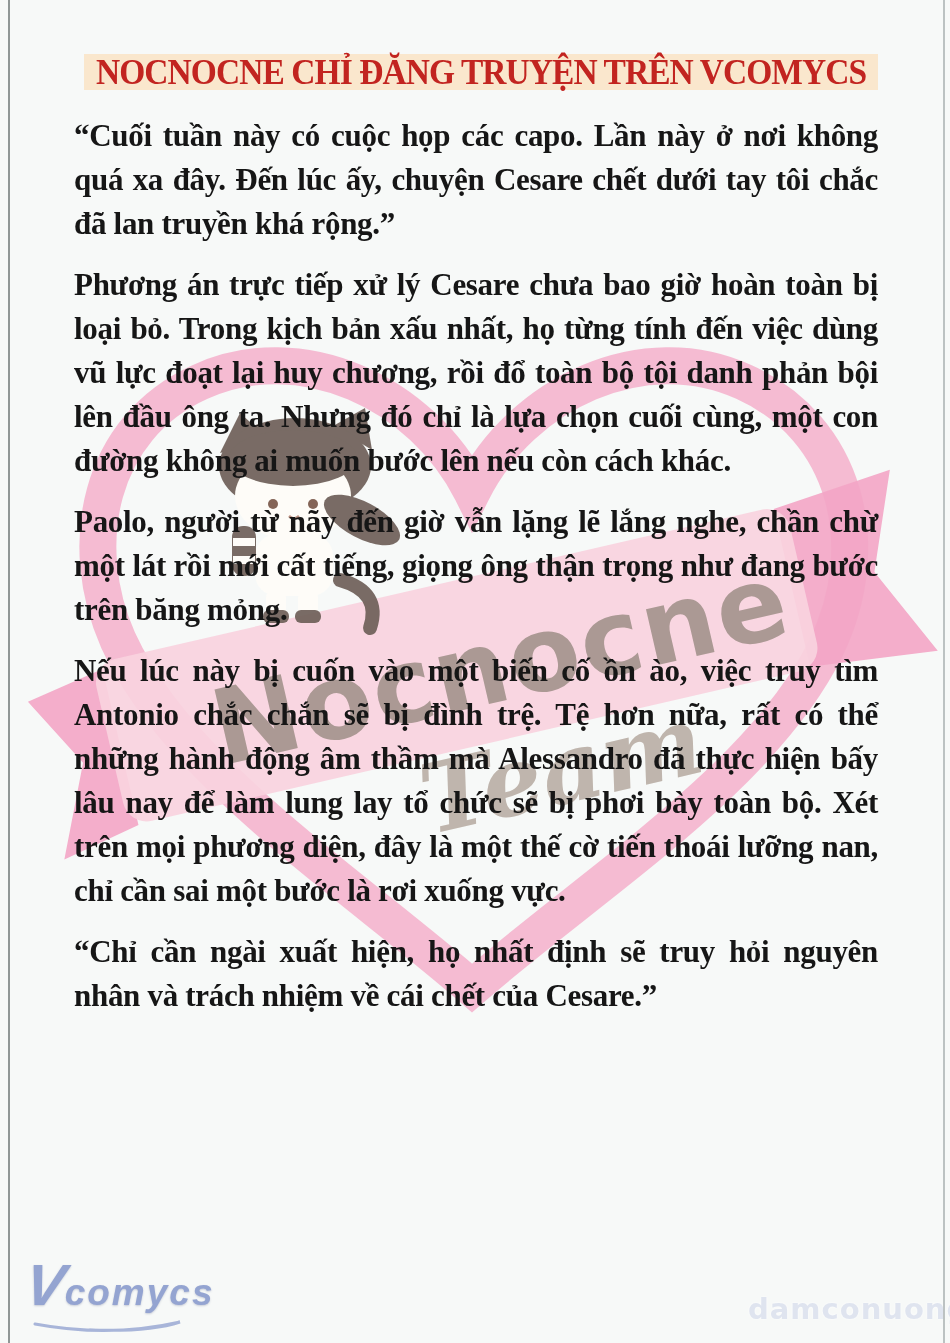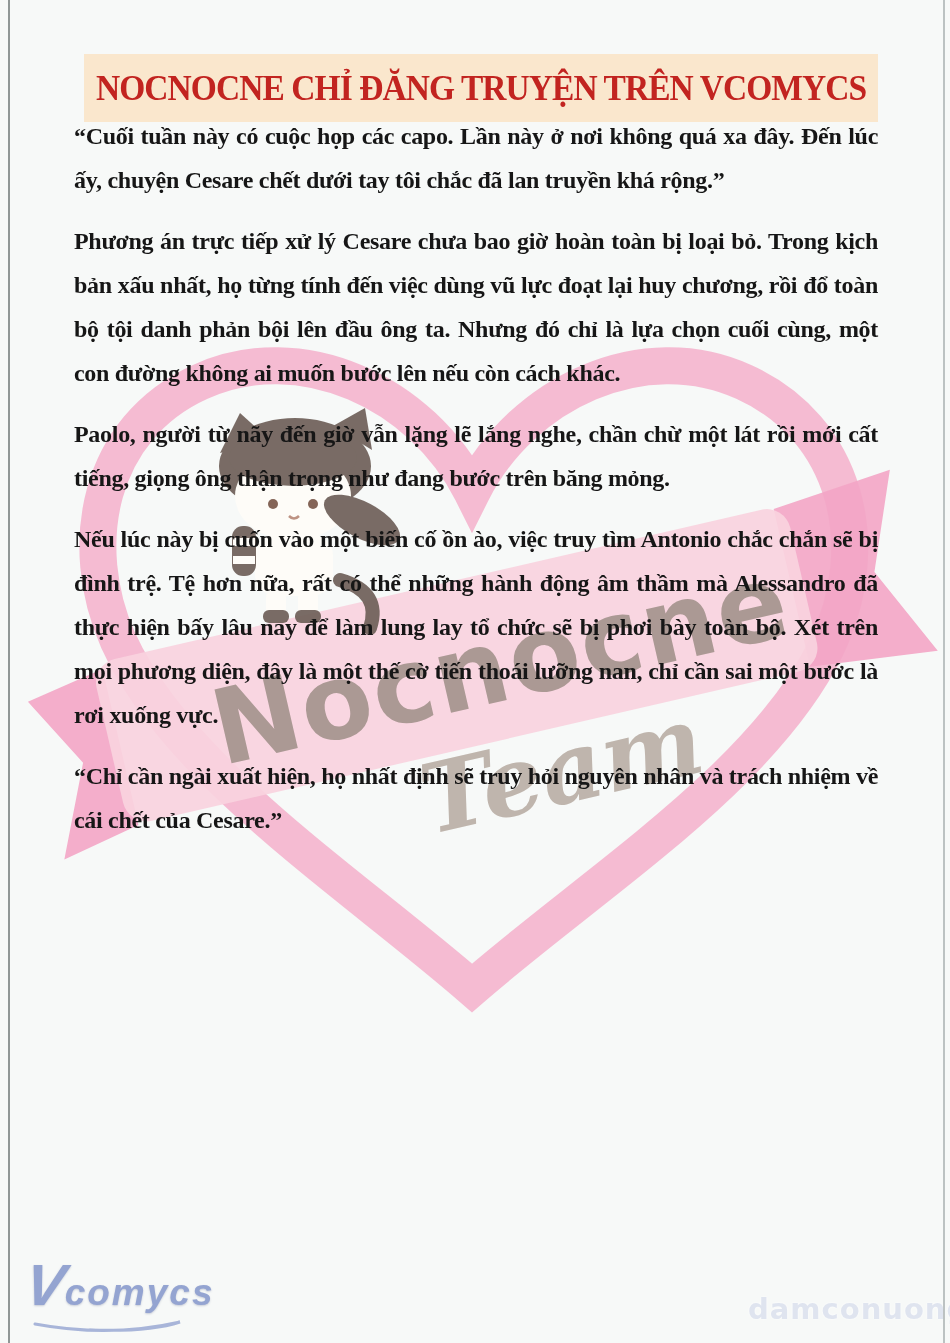--- a/index.html
+++ b/index.html
@@ -9,21 +9,21 @@
     margin:0 auto;
     background:#f7f9f8;
     overflow:hidden;
     font-family:"Liberation Serif","DejaVu Serif",serif;
   }
   .edge-line{position:absolute;top:0;height:100%;z-index:6;}
   .edge-line.left{left:8px;width:2px;background:rgba(110,118,118,.75);}
   .edge-line.right{left:943px;width:2px;background:rgba(140,150,150,.55);}
 
   .header-banner{
-    position:absolute;left:84px;top:54px;width:794px;height:68px;
+    position:absolute;left:84px;top:54px;width:794px;height:36px;
     display:flex;align-items:center;justify-content:center;
     z-index:4;
   }
   .header-banner .title{
     display:inline-block;
     font-weight:700;
     font-size:36px;
     letter-spacing:-1px;
     white-space:nowrap;
     transform:scaleX(.93);
@@ -31,21 +31,21 @@
   }
 
   .watermark{position:absolute;left:0;top:0;z-index:1;}
 
   .body-text{
     position:absolute;left:74px;top:114px;width:804px;z-index:3;
   }
   .body-text p{
     margin:0 0 17px 0;
     font-weight:700;
-    font-size:24px;
+    font-size:31px;
     line-height:44px;
     letter-spacing:-0.3px;
     color:#161616;
     text-align:justify;
     text-align-last:left;
   }
 
   .vcomycs-logo{
     position:absolute;left:26px;top:1256px;z-index:4;
     font-family:"Liberation Sans","DejaVu Sans",sans-serif;

